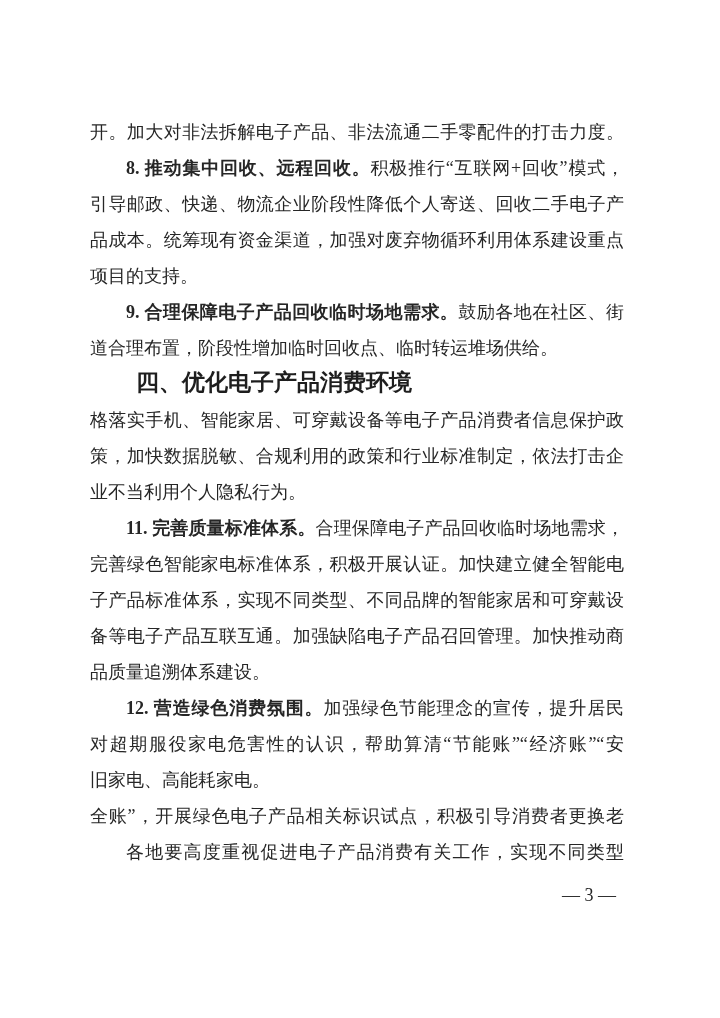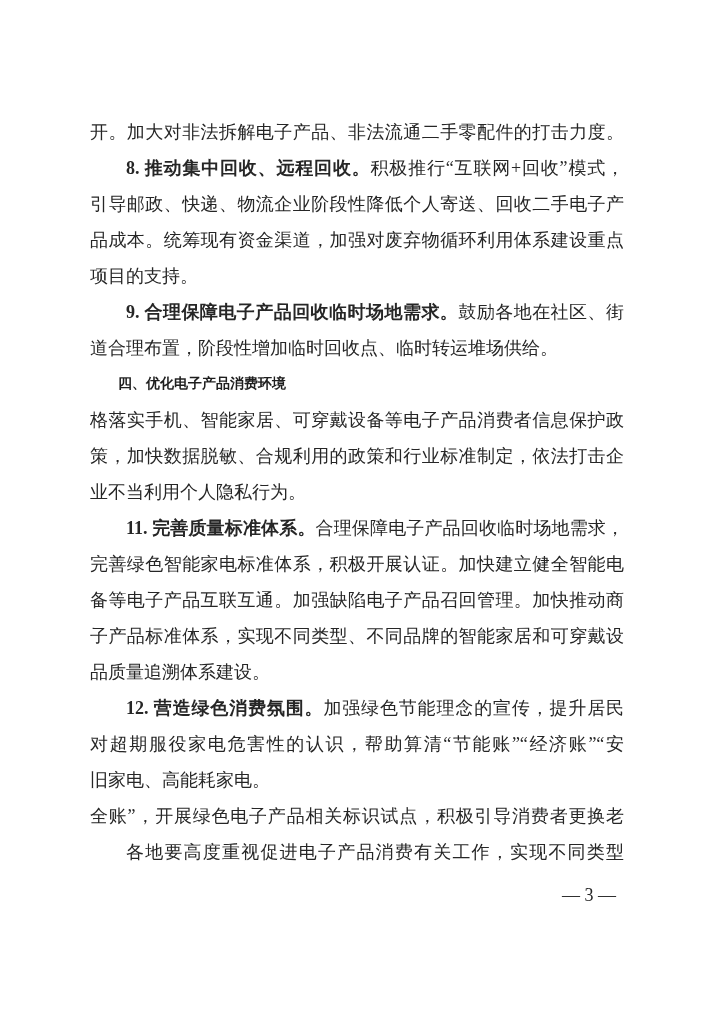--- a/index.html
+++ b/index.html
@@ -36,21 +36,21 @@
   .line.last {
     text-align: right;
     text-align-last: left;
   }
   .line.indent {
     text-indent: 2em;
   }
   .line.heading {
     font-family: Liberation Mono, monospace;
     font-weight: bold;
-    font-size: 14px;
+    font-size: 23px;
     color: #1e1e1e;
   }
   .bold {
     font-weight: bold;
   }
   .page-number {
     font-family: "Liberation Serif", "DejaVu Serif", serif;
     font-size: 18px;
     line-height: 26px;
     color: #262626;
@@ -70,22 +70,22 @@
       <div class="line fill"><span>品成本。统筹现有资金渠道，加强对废弃物循环利用体系建设重点</span></div>
       <div class="line last"><span>项目的支持。</span></div>
       <div class="line indent fill"><span class="bold">9. 合理保障电子产品回收临时场地需求。</span><span>鼓励各地在社区、街</span></div>
       <div class="line last"><span>道合理布置，阶段性增加临时回收点、临时转运堆场供给。</span></div>
       <div class="line heading indent last"><span class="bold">四、优化电子产品消费环境</span></div>
       <div class="line fill"><span>格落实手机、智能家居、可穿戴设备等电子产品消费者信息保护政</span></div>
       <div class="line fill"><span>策，加快数据脱敏、合规利用的政策和行业标准制定，依法打击企</span></div>
       <div class="line last"><span>业不当利用个人隐私行为。</span></div>
       <div class="line indent fill"><span class="bold">11. 完善质量标准体系。</span><span>合理保障电子产品回收临时场地需求，</span></div>
       <div class="line fill"><span>完善绿色智能家电标准体系，积极开展认证。加快建立健全智能电</span></div>
+      <div class="line fill"><span>子产品标准体系，实现不同类型、不同品牌的智能家居和可穿戴设</span></div>
       <div class="line fill"><span>备等电子产品互联互通。加强缺陷电子产品召回管理。加快推动商</span></div>
-      <div class="line fill"><span>子产品标准体系，实现不同类型、不同品牌的智能家居和可穿戴设</span></div>
       <div class="line last"><span>品质量追溯体系建设。</span></div>
       <div class="line indent fill"><span class="bold">12. 营造绿色消费氛围。</span><span>加强绿色节能理念的宣传，提升居民</span></div>
       <div class="line fill"><span>对超期服役家电危害性的认识，帮助算清“节能账”“经济账”“安</span></div>
       <div class="line last"><span>旧家电、高能耗家电。</span></div>
       <div class="line fill"><span>全账”，开展绿色电子产品相关标识试点，积极引导消费者更换老</span></div>
       <div class="line indent fill"><span>各地要高度重视促进电子产品消费有关工作，实现不同类型</span></div>
       <div class="page-number">— 3 —</div>
     </div>
   <div class="content" style="top: auto; bottom: 0; position: static;"></div>
 </div>

